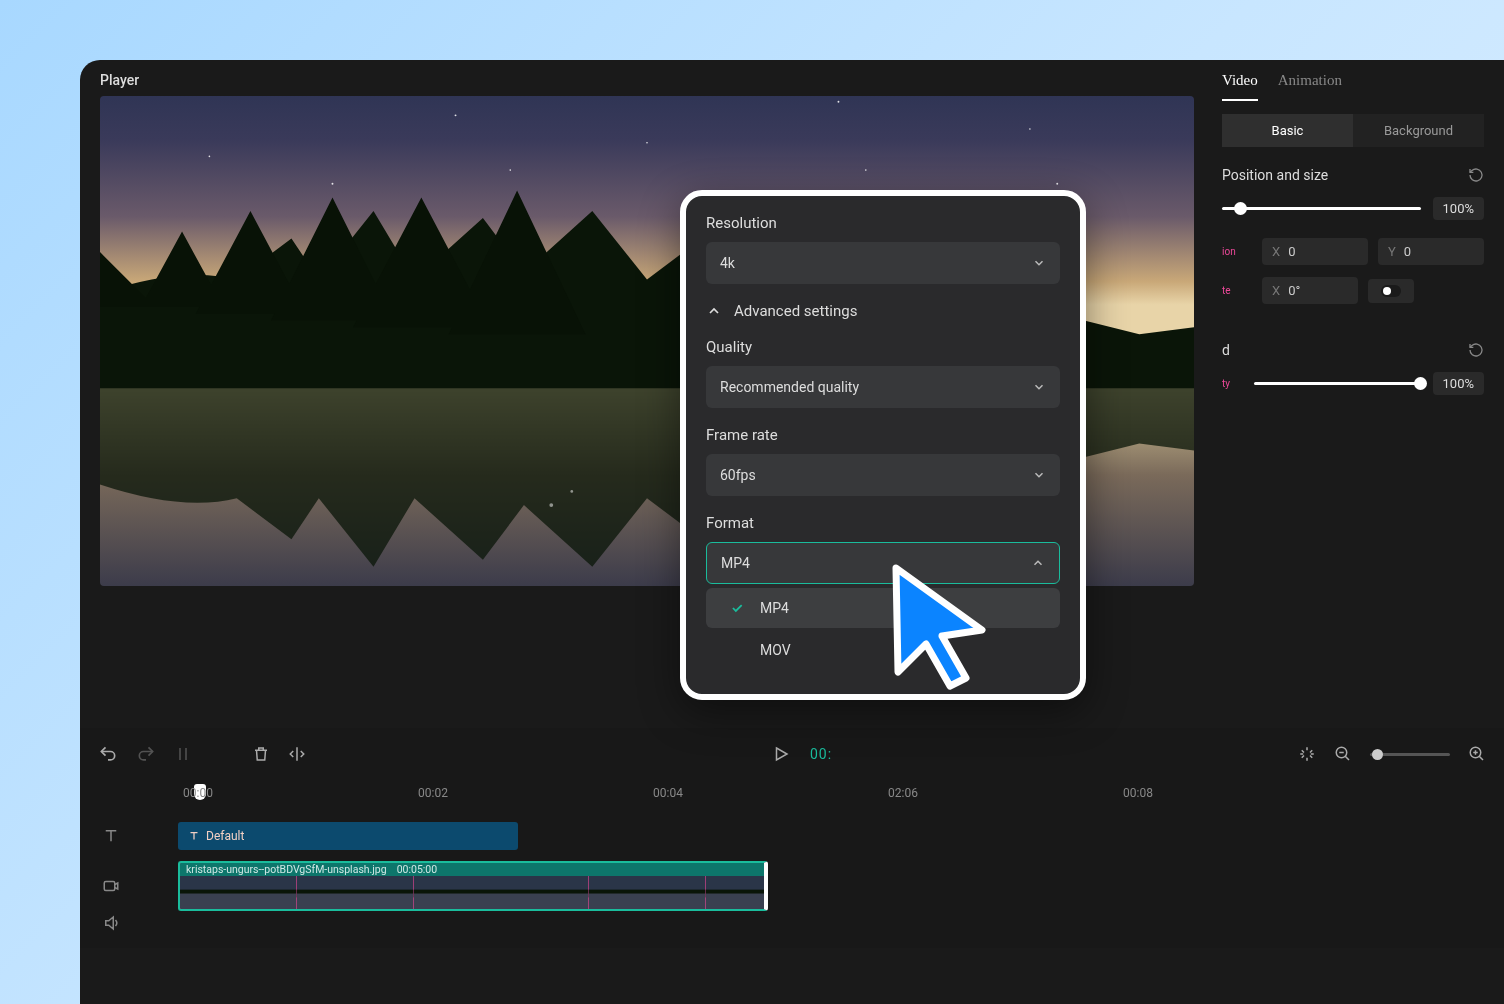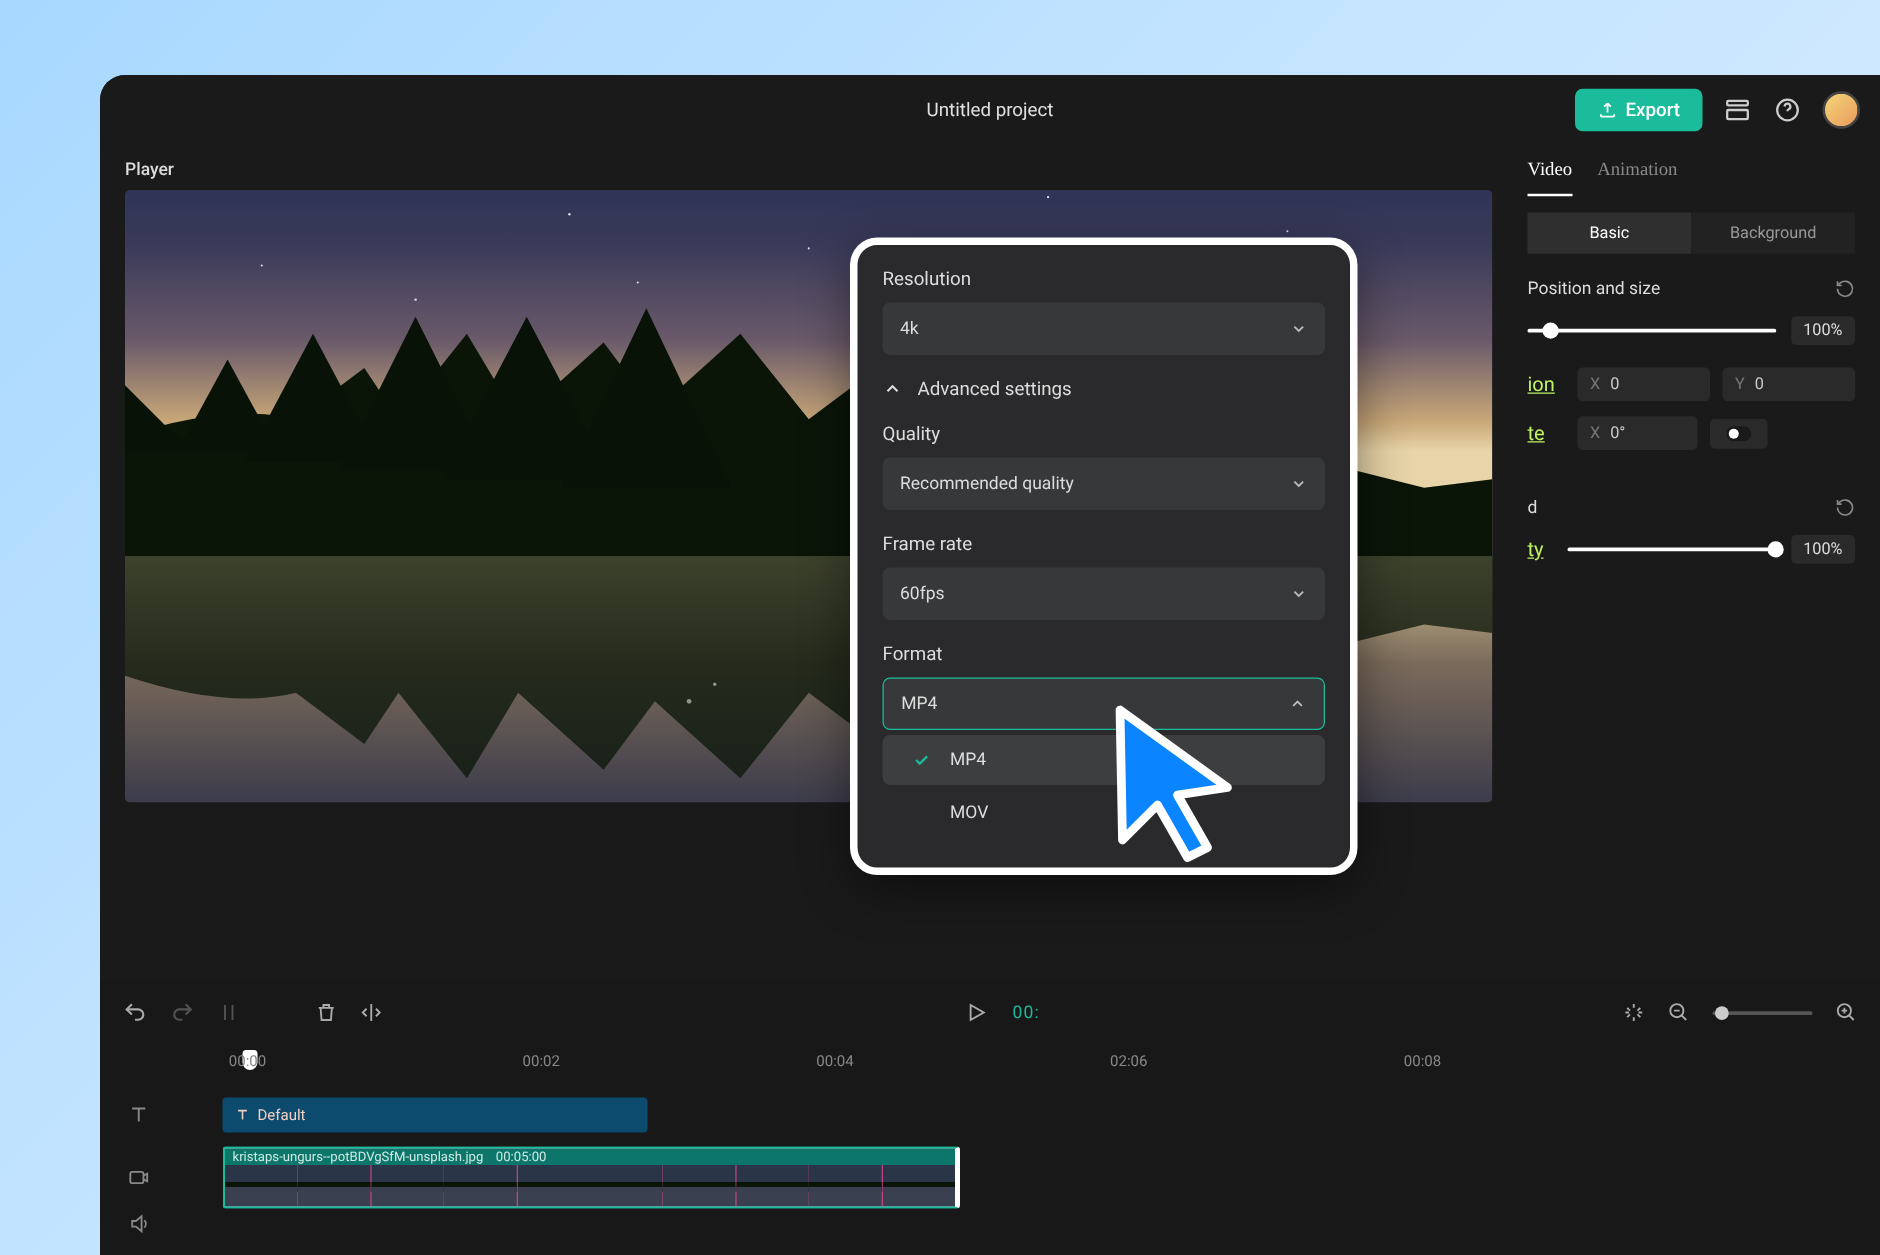--- a/index.html
+++ b/index.html
@@ -28,21 +28,21 @@
   .tab.active { color: #fff; border-bottom: 2px solid #fff; }
   .subtabs { display: flex; margin-bottom: 20px; }
   .subtab { flex: 1; text-align: center; padding: 9px; font-size: 13px; color: #999; background: #222; cursor: pointer; }
   .subtab.active { background: #2f2f2f; color: #fff; }
   .section-title { font-size: 14px; color: #ddd; display: flex; justify-content: space-between; align-items: center; margin-bottom: 14px; }
   .slider-row { display: flex; align-items: center; gap: 12px; margin-bottom: 18px; }
   .slider-track { flex: 1; height: 3px; background: #fff; border-radius: 2px; position: relative; }
   .slider-thumb { position: absolute; top: -5px; width: 13px; height: 13px; background: #fff; border-radius: 50%; }
   .pct-box { font-size: 13px; color: #ddd; background: #2a2a2a; padding: 4px 10px; border-radius: 4px; min-width: 50px; text-align: center; }
   .prop-row { display: flex; align-items: center; gap: 10px; margin-bottom: 12px; }
-  .prop-label { font-size: 16px; color: #bef264; width: 30px; text-decoration: underline; }
+  .prop-label { font-size: 10px; color: #ec4899; width: 30px; }
   .prop-input { flex: 1; display: flex; align-items: center; background: #2a2a2a; border-radius: 4px; padding: 6px 10px; font-size: 13px; color: #ccc; gap: 8px; }
   .prop-input .axis { color: #777; }
   .reset-icon { color: #888; cursor: pointer; }
 
   
   .bottom { height: 220px; background: #181818; padding: 8px 18px; }
   .toolbar { display: flex; align-items: center; height: 36px; gap: 20px; }
   .toolbar-group { display: flex; gap: 18px; align-items: center; }
   .toolbar-spacer { flex: 1; }
   .tool-icon { color: #aaa; cursor: pointer; display: flex; align-items: center; }
@@ -80,44 +80,20 @@
   
   .sky-top { fill: url(#skyGrad); }
   
   svg { display: block; }
 </style>
 </head>
 <body>
 
 <div class="app-window">
 
-  <div class="titlebar">
-    <div class="title">Untitled project</div>
-    <div class="titlebar-right">
-      <button class="export-btn">
-        <svg width="16" height="16" viewBox="0 0 24 24" fill="none" stroke="currentColor" stroke-width="2.2">
-            <path d="M12 15V4M12 4l-4 4M12 4l4 4M4 17v2a1 1 0 0 0 1 1h14a1 1 0 0 0 1-1v-2"></path>
-          </svg>
-        <span>Export</span>
-      </button>
-      <div class="icon-btn">
-        <svg width="22" height="22" viewBox="0 0 24 24" fill="none" stroke="currentColor" stroke-width="2">
-            <rect x="3" y="4" width="18" height="4" rx="1"></rect>
-            <rect x="3" y="12" width="18" height="8" rx="1"></rect>
-          </svg>
-      </div>
-      <div class="icon-btn">
-        <svg width="22" height="22" viewBox="0 0 24 24" fill="none" stroke="currentColor" stroke-width="2">
-            <circle cx="12" cy="12" r="9"></circle>
-            <path d="M9.5 9a2.5 2.5 0 1 1 3.5 2.3c-.8.4-1 .9-1 1.7M12 17h.01"></path>
-          </svg>
-      </div>
-      <div class="avatar"></div>
-    </div>
-  </div>
 
   <div class="main">
     <div class="player-area">
       <div class="player-label">Player</div>
       <div class="preview">
         <svg class="preview-img" viewBox="0 0 800 490" preserveAspectRatio="xMidYMid slice">
           <defs>
             <linearGradient id="skyGrad" x1="0" y1="0" x2="0" y2="1">
               <stop offset="0%" stop-color="#1a2a4a"></stop>
               <stop offset="35%" stop-color="#3a3a5a"></stop>

